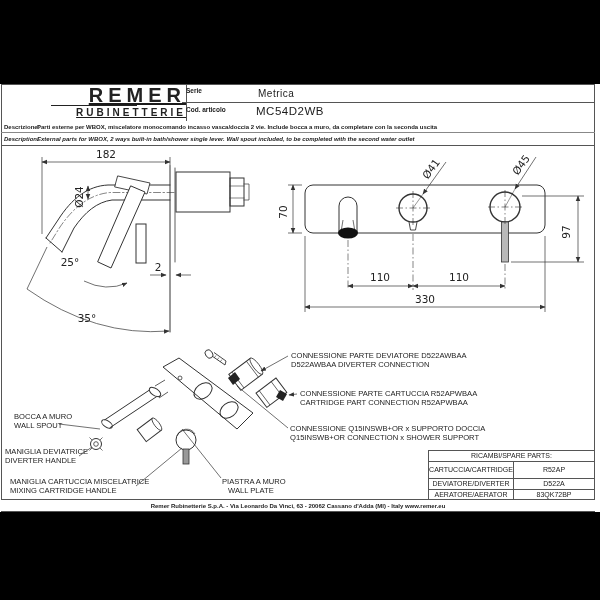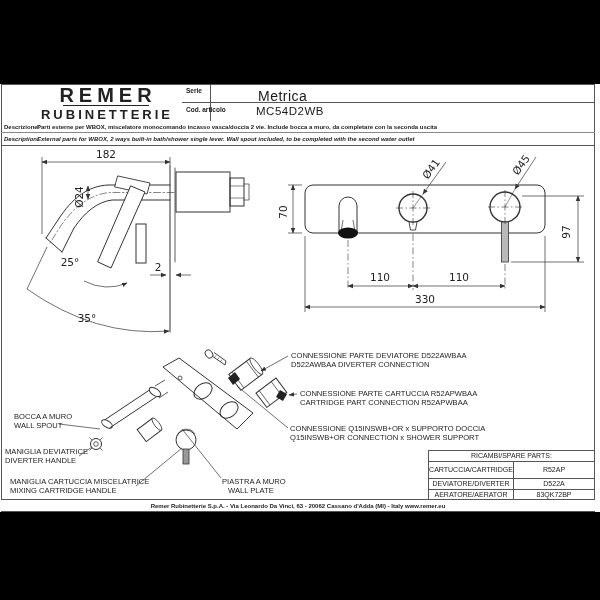--- a/index.html
+++ b/index.html
@@ -2,28 +2,28 @@
 <html><head>
 <meta charset="utf-8">
 <style>
   html,body{margin:0;padding:0;}
   body{width:600px;height:600px;background:#000;position:relative;overflow:hidden;
        font-family:"Liberation Sans",sans-serif;color:#1a1a1a;}
   .abs{position:absolute;box-sizing:border-box;}
   .sheet-bg{left:0;top:84px;width:600px;height:428px;background:#fff;}
   .sheet-frame{left:1px;top:84px;width:594px;height:428px;border:1px solid #555;}
   
-  .logo-box{left:1px;top:84px;width:210px;height:37px;border-right:1px solid #555;text-align:center;}
+  .logo-box{left:1px;top:84px;width:186px;height:37px;border-right:1px solid #555;text-align:right;text-decoration:underline;}
   .brand{font-size:20px;font-weight:bold;letter-spacing:5px;padding-left:5px;margin-top:1px;line-height:20px;color:#222;}
   .brand-rule{width:86px;height:0;border-top:1.5px solid #222;margin:0 auto;}
-  .brand-sub{font-size:13px;font-weight:bold;letter-spacing:3px;padding-left:3px;margin-top:1px;color:#222;}
+  .brand-sub{font-size:10px;font-weight:bold;letter-spacing:3px;padding-left:3px;margin-top:1px;color:#222;}
   .serie-row{left:182px;top:84px;width:413px;height:19px;border-bottom:1px solid #555;}
   .cod-row{left:182px;top:103px;width:413px;height:18px;}
   .hdr-lbl{position:absolute;left:4px;top:3px;font-size:6.5px;font-weight:bold;}
-  .serie-val{position:absolute;left:76px;top:4px;font-size:14px;letter-spacing:.5px;}
+  .serie-val{position:absolute;left:76px;top:4px;font-size:10px;letter-spacing:.5px;}
   .cod-val{position:absolute;left:74px;top:2px;font-size:11.5px;font-weight:normal;letter-spacing:.5px;}
   .desc-row1{left:1px;top:121px;width:594px;height:12px;border-bottom:1px solid #888;font-size:6px;font-weight:bold;}
   .desc-row2{left:1px;top:133px;width:594px;height:13px;border-bottom:1px solid #555;font-size:6px;font-weight:bold;font-style:italic;}
   .desc-lbl{position:absolute;left:3px;top:3px;}
   .desc-txt{position:absolute;left:36px;top:3px;white-space:nowrap;}
   
   .pt{left:428px;top:450px;width:167px;border:1px solid #555;background:#fff;font-size:7px;}
   .pt-title{height:10px;border-bottom:1px solid #555;text-align:center;line-height:10px;}
   .pt-row{display:flex;border-bottom:1px solid #555;}
   .pt-row:last-child{border-bottom:none;}

